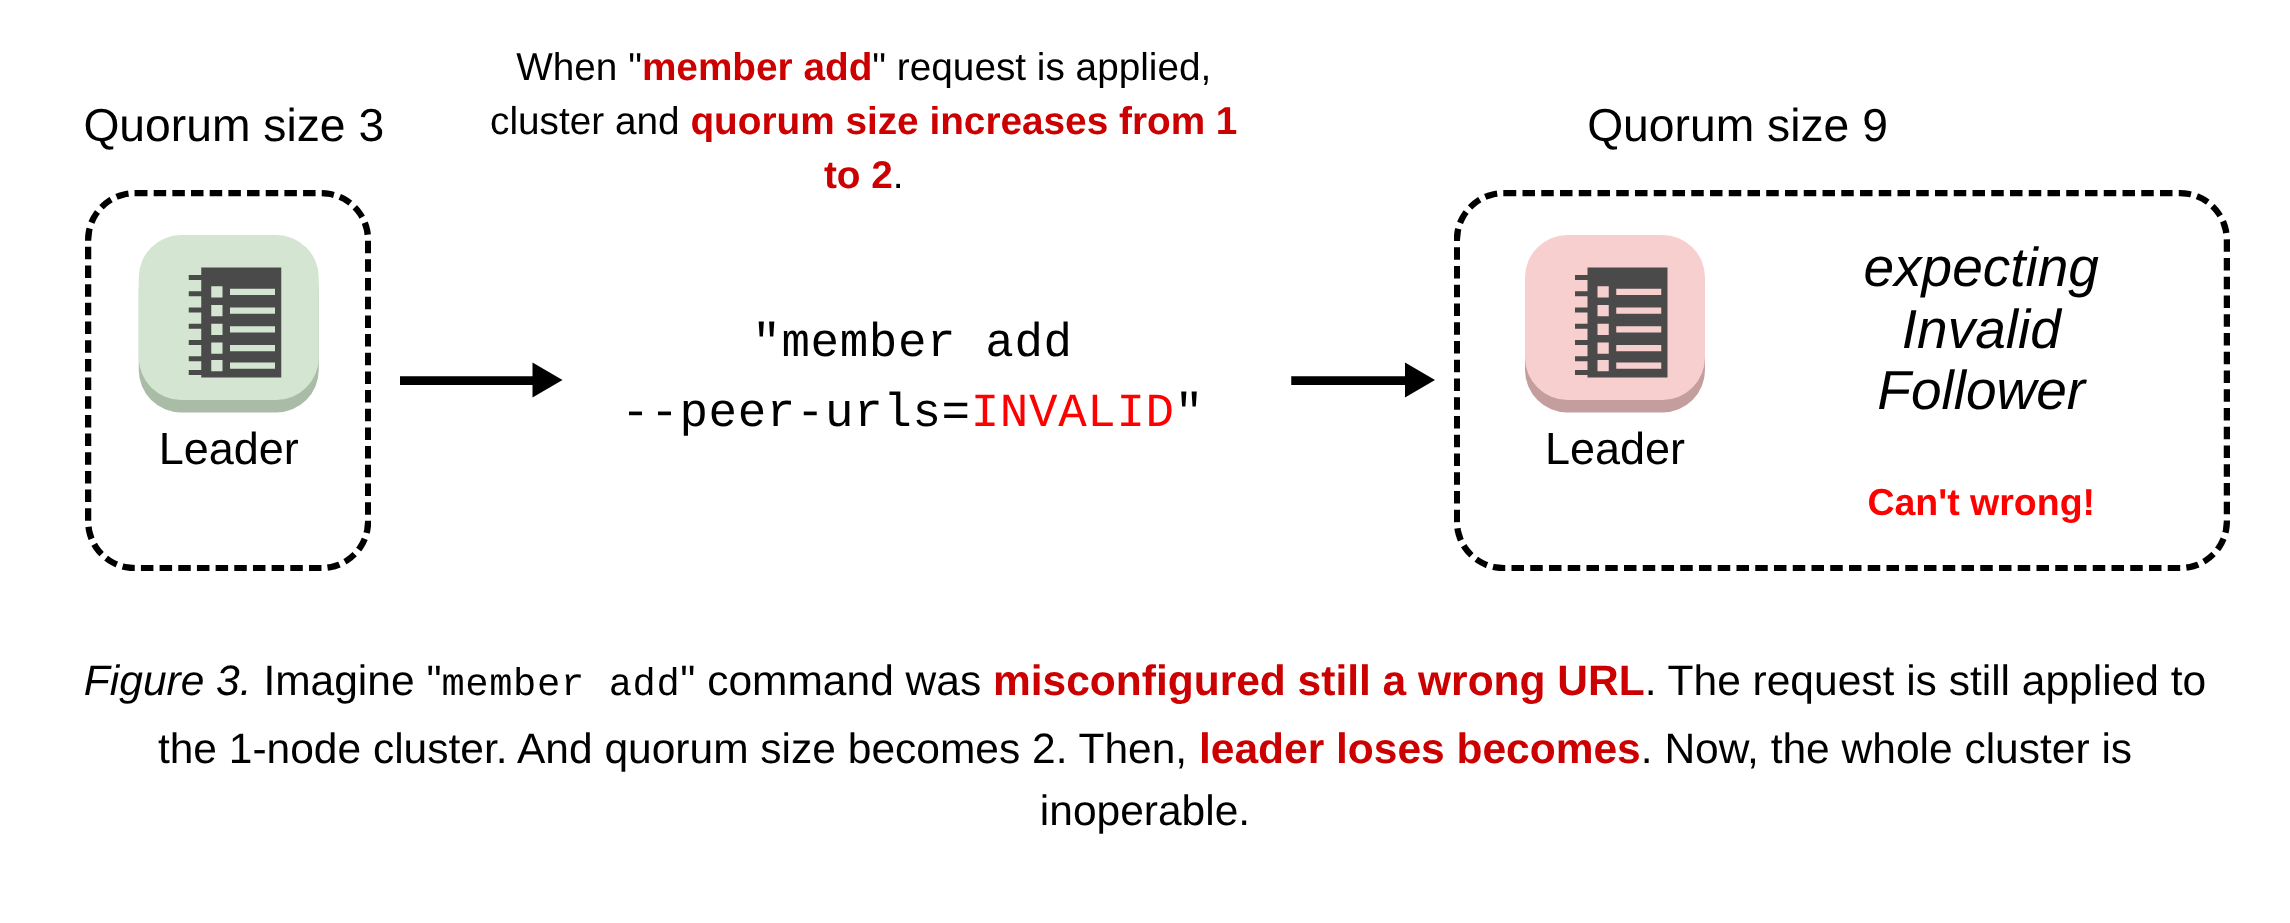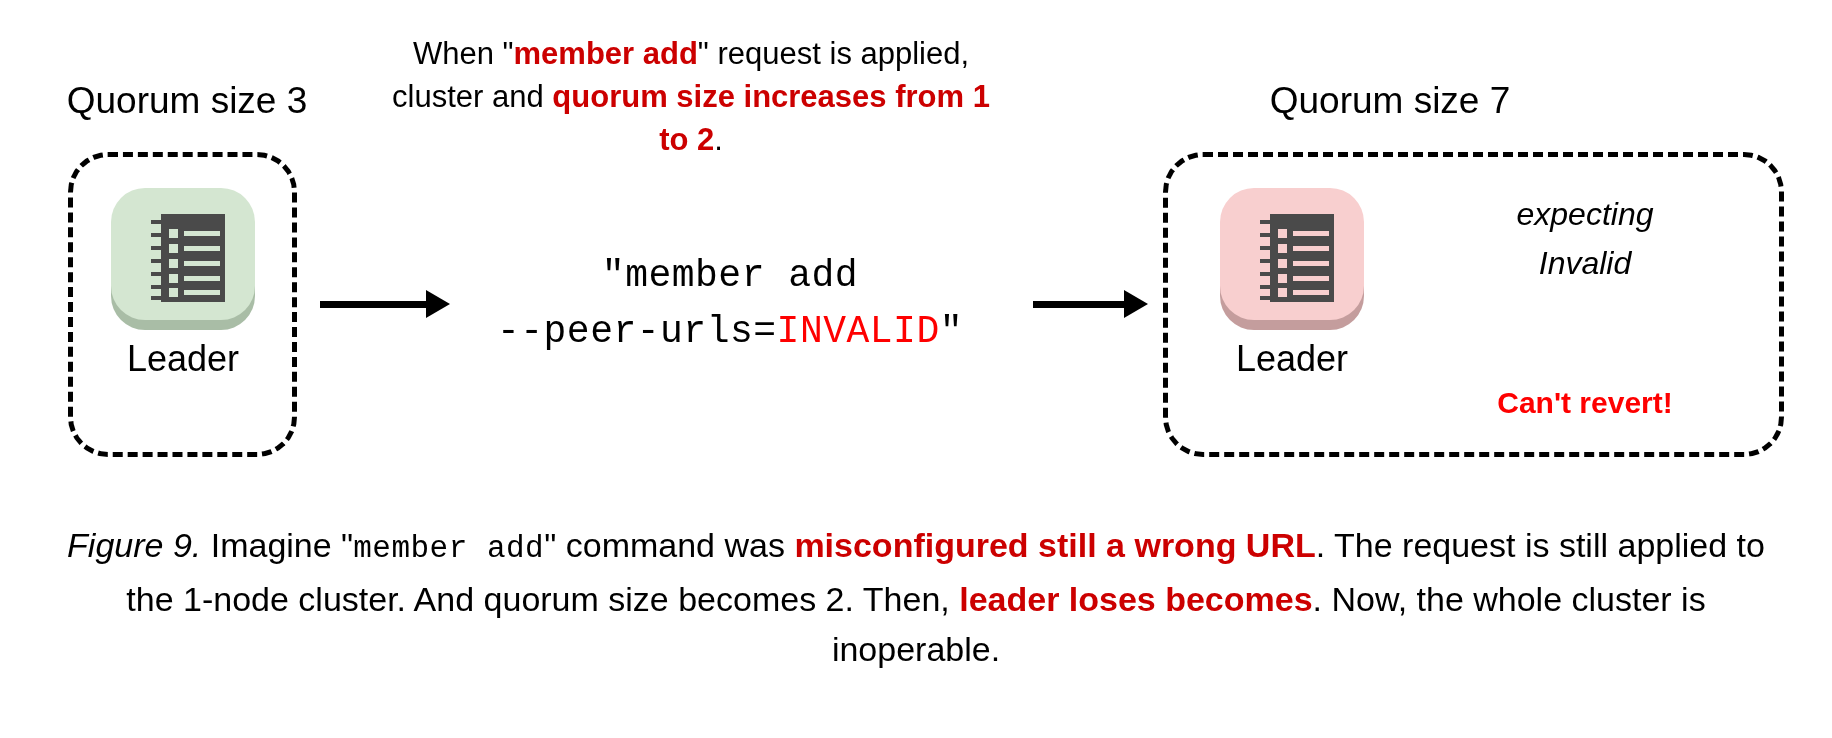--- a/index.html
+++ b/index.html
@@ -172,21 +172,21 @@
     font-size: 38px;
     line-height: 56px;
   }
 
   
   #expect-block {
     left: 1420px;
     top: 190px;
     width: 330px;
     text-align: center;
-    font-size: 32px;
+    font-size: 44px;
     line-height: 49px;
     font-style: italic;
   }
   #cant-revert {
     left: 1420px;
     top: 385px;
     width: 330px;
     text-align: center;
     font-size: 30px;
     line-height: 36px;
@@ -257,21 +257,21 @@
   <div class="abs mono" id="command-block">
     <div>"member add</div>
     <div><span>--peer-urls=</span><span class="pure-red">INVALID</span><span>"</span></div>
   </div>
 
   <div class="arrow" id="arrow-right">
     <div class="arrow-shaft"></div>
     <div class="arrow-head"></div>
   </div>
 
-  <div class="abs cluster-title" id="right-title">Quorum size 7</div>
+  <div class="abs cluster-title" id="right-title">Quorum size 9</div>
 
   <div class="dashed-box" id="right-box"></div>
 
   <div class="node" id="right-node">
     <div class="node-icon-wrap">
       <div class="node-icon-shadow shadow-pink"></div>
       <div class="node-icon-tile tile-pink">
         <div class="ledger">
           <div class="ledger-body"></div>
           <div class="ledger-ring" style="top:6px"></div>
@@ -293,21 +293,22 @@
           <div class="ledger-line   ink-pink" style="top:76px"></div>
         </div>
       </div>
     </div>
     <div class="node-label">Leader</div>
   </div>
 
   <div class="abs" id="expect-block">
     <div>expecting</div>
     <div>Invalid</div>
-  </div>
-
-  <div class="abs" id="cant-revert">Can't revert!</div>
+    <div>Follower</div>
+  </div>
+
+  <div class="abs" id="cant-revert">Can't wrong!</div>
 
   <div class="abs" id="figure-caption">
-    <span class="fig-num">Figure 9.</span><span> Imagine "</span><span class="mono">member add</span><span>" command was </span><span class="hl">misconfigured still a wrong URL</span><span>. The request is still applied to the 1-node cluster. And quorum size becomes 2. Then, </span><span class="hl">leader loses becomes</span><span>. Now, the whole cluster is inoperable.</span>
+    <span class="fig-num">Figure 3.</span><span> Imagine "</span><span class="mono">member add</span><span>" command was </span><span class="hl">misconfigured still a wrong URL</span><span>. The request is still applied to the 1-node cluster. And quorum size becomes 2. Then, </span><span class="hl">leader loses becomes</span><span>. Now, the whole cluster is inoperable.</span>
   </div>
 
 </div>
 
 </body></html>

